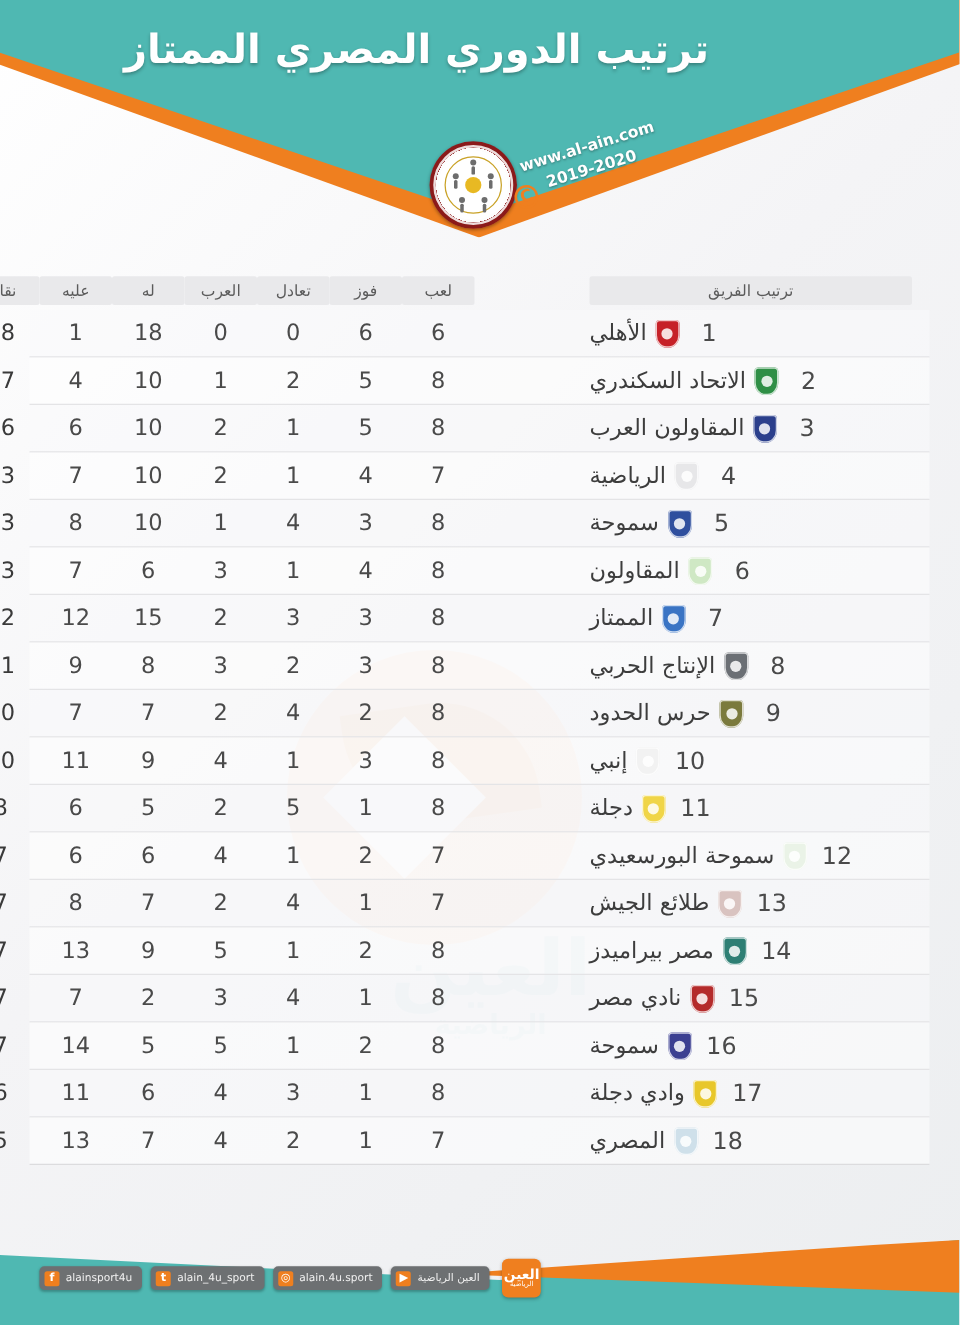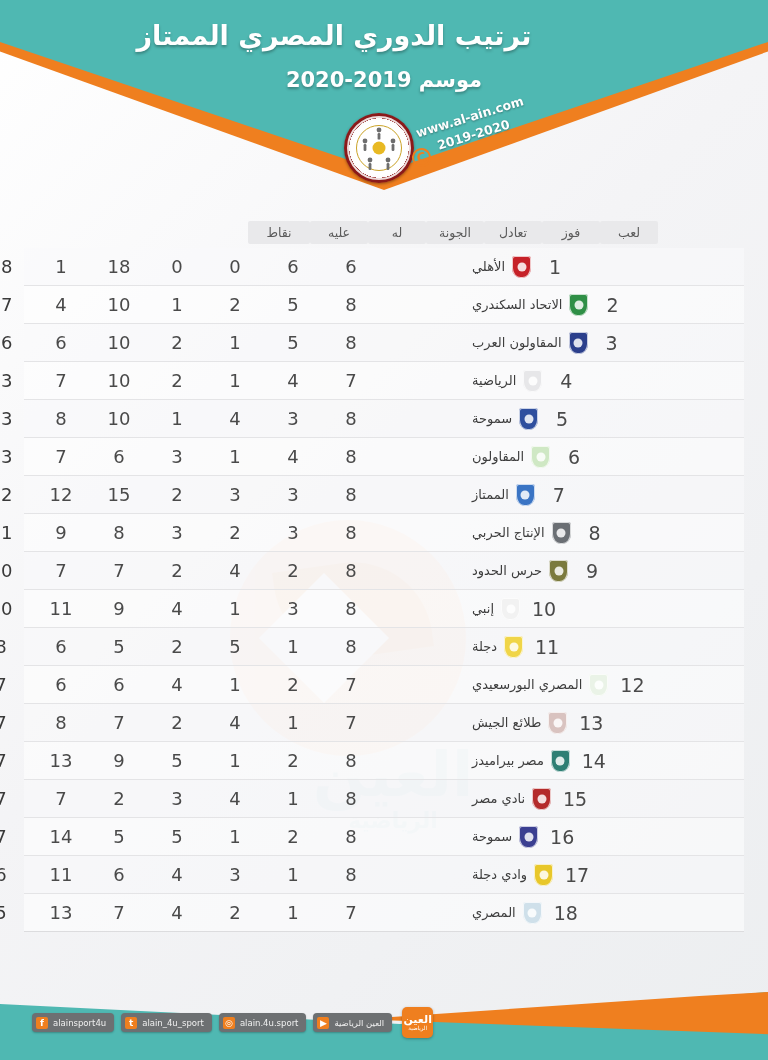--- a/index.html
+++ b/index.html
@@ -25,21 +25,21 @@
     filter: drop-shadow(0 3px 4px rgba(0,0,0,.35));
   }
   .hdr-teal {
     position:absolute; left:0; top:0; width:768px; height:172px;
     background:#4fb8b2;
     clip-path: polygon(0 0, 100% 0, 100% 42px, 50% 172px, 0 42px);
   }
   .hdr-title {
     position:absolute; left:0; top:20px; width:668px;
     text-align:center; color:#ffffff;
-    font-size:27px; font-weight:bold; letter-spacing:0px;
+    font-size:32px; font-weight:bold; letter-spacing:0px;
     text-shadow:0 2px 3px rgba(0,0,0,.30);
     direction:rtl;
   }
   .hdr-sub {
     position:absolute; left:0; top:68px; width:768px;
     text-align:center; color:#ffffff;
     font-size:21px; font-weight:bold;
     text-shadow:0 2px 3px rgba(0,0,0,.30);
     direction:rtl;
   }
@@ -136,21 +136,21 @@
 
   .cell { text-align:center; flex:none; }
 
   
   .c-team  { width:278px; display:flex; align-items:center; justify-content:flex-end; gap:7px; padding-left:6px;}
   .c-gap   { width:86px; }
   .c-stat  { width:58px; }
   .c-pts   { width:62px; }
 
   .rank { width:34px; text-align:center; font-size:19px; color:#4a4a4a; font-weight:normal; }
-  .tname { font-size:13px; color:#3d3d3d; white-space:nowrap; }
+  .tname { font-size:18px; color:#3d3d3d; white-space:nowrap; }
   .badge {
     width:19px; height:22px; flex:none; position:relative;
     border-radius:3px 3px 45% 45%;
     box-shadow:inset 0 0 0 1px rgba(255,255,255,.75);
   }
   .badge i{
     position:absolute; left:50%; top:52%; transform:translate(-50%,-50%);
     width:9px;height:9px; border-radius:50%; background:rgba(255,255,255,.85);
   }
 
@@ -202,21 +202,20 @@
     <div class="swoosh"></div>
     <div class="dia"></div>
     <div class="txt">العين</div>
     <div class="txt2">الرياضية</div>
   </div>
 
   <div class="hdr-wrap">
     <div class="hdr-orange"></div>
     <div class="hdr-teal"></div>
     <div class="hdr-title">ترتيب الدوري المصري الممتاز</div>
-    <div class="hdr-sub">موسم 2019-2020</div>
   </div>
 
   <div class="crest">
     <div class="crest-ring"></div>
     <svg class="crest-figs" viewBox="0 0 70 70">
       <g fill="#6d6d6d">
         <circle cx="35" cy="17" r="2.4"></circle>
           <rect x="33.6" y="20" width="2.8" height="7" rx="1.2"></rect>
         <circle cx="49" cy="28" r="2.4"></circle>
           <rect x="47.6" y="31" width="2.8" height="7" rx="1.2"></rect>
@@ -231,32 +230,35 @@
   </div>
 
   <div class="wmark">
     <span>www.al-ain.com</span>
     <span class="line2">2019-2020</span>
   </div>
   <div class="wmark-c">C</div>
 
   <div class="table">
     <div class="row hrow">
+      <div class="cell c-team">
+        <div class="chip" style="width:258px">ترتيب الفريق</div>
+      </div>
       <div class="cell c-gap"></div>
       <div class="cell c-stat">
         <div class="chip">لعب</div>
       </div>
       <div class="cell c-stat">
         <div class="chip">فوز</div>
       </div>
       <div class="cell c-stat">
         <div class="chip">تعادل</div>
       </div>
       <div class="cell c-stat">
-        <div class="chip">الجونة</div>
+        <div class="chip">العرب</div>
       </div>
       <div class="cell c-stat">
         <div class="chip">له</div>
       </div>
       <div class="cell c-stat">
         <div class="chip">عليه</div>
       </div>
       <div class="cell c-pts">
         <div class="chip">نقاط</div>
       </div>
@@ -448,21 +450,21 @@
           <div class="cell c-stat num">5</div>
           <div class="cell c-stat num">6</div>
           <div class="cell c-pts num-pts">8</div>
         </div>
         <div class="row drow">
           <div class="cell c-team">
             <span class="rank">12</span>
             <span class="badge" style="background:#eaf3e7">
               <i></i>
             </span>
-            <span class="tname">المصري البورسعيدي</span>
+            <span class="tname">سموحة البورسعيدي</span>
           </div>
           <div class="cell c-gap"></div>
           <div class="cell c-stat num">7</div>
           <div class="cell c-stat num">2</div>
           <div class="cell c-stat num">1</div>
           <div class="cell c-stat num">4</div>
           <div class="cell c-stat num">6</div>
           <div class="cell c-stat num">6</div>
           <div class="cell c-pts num-pts">7</div>
         </div>

